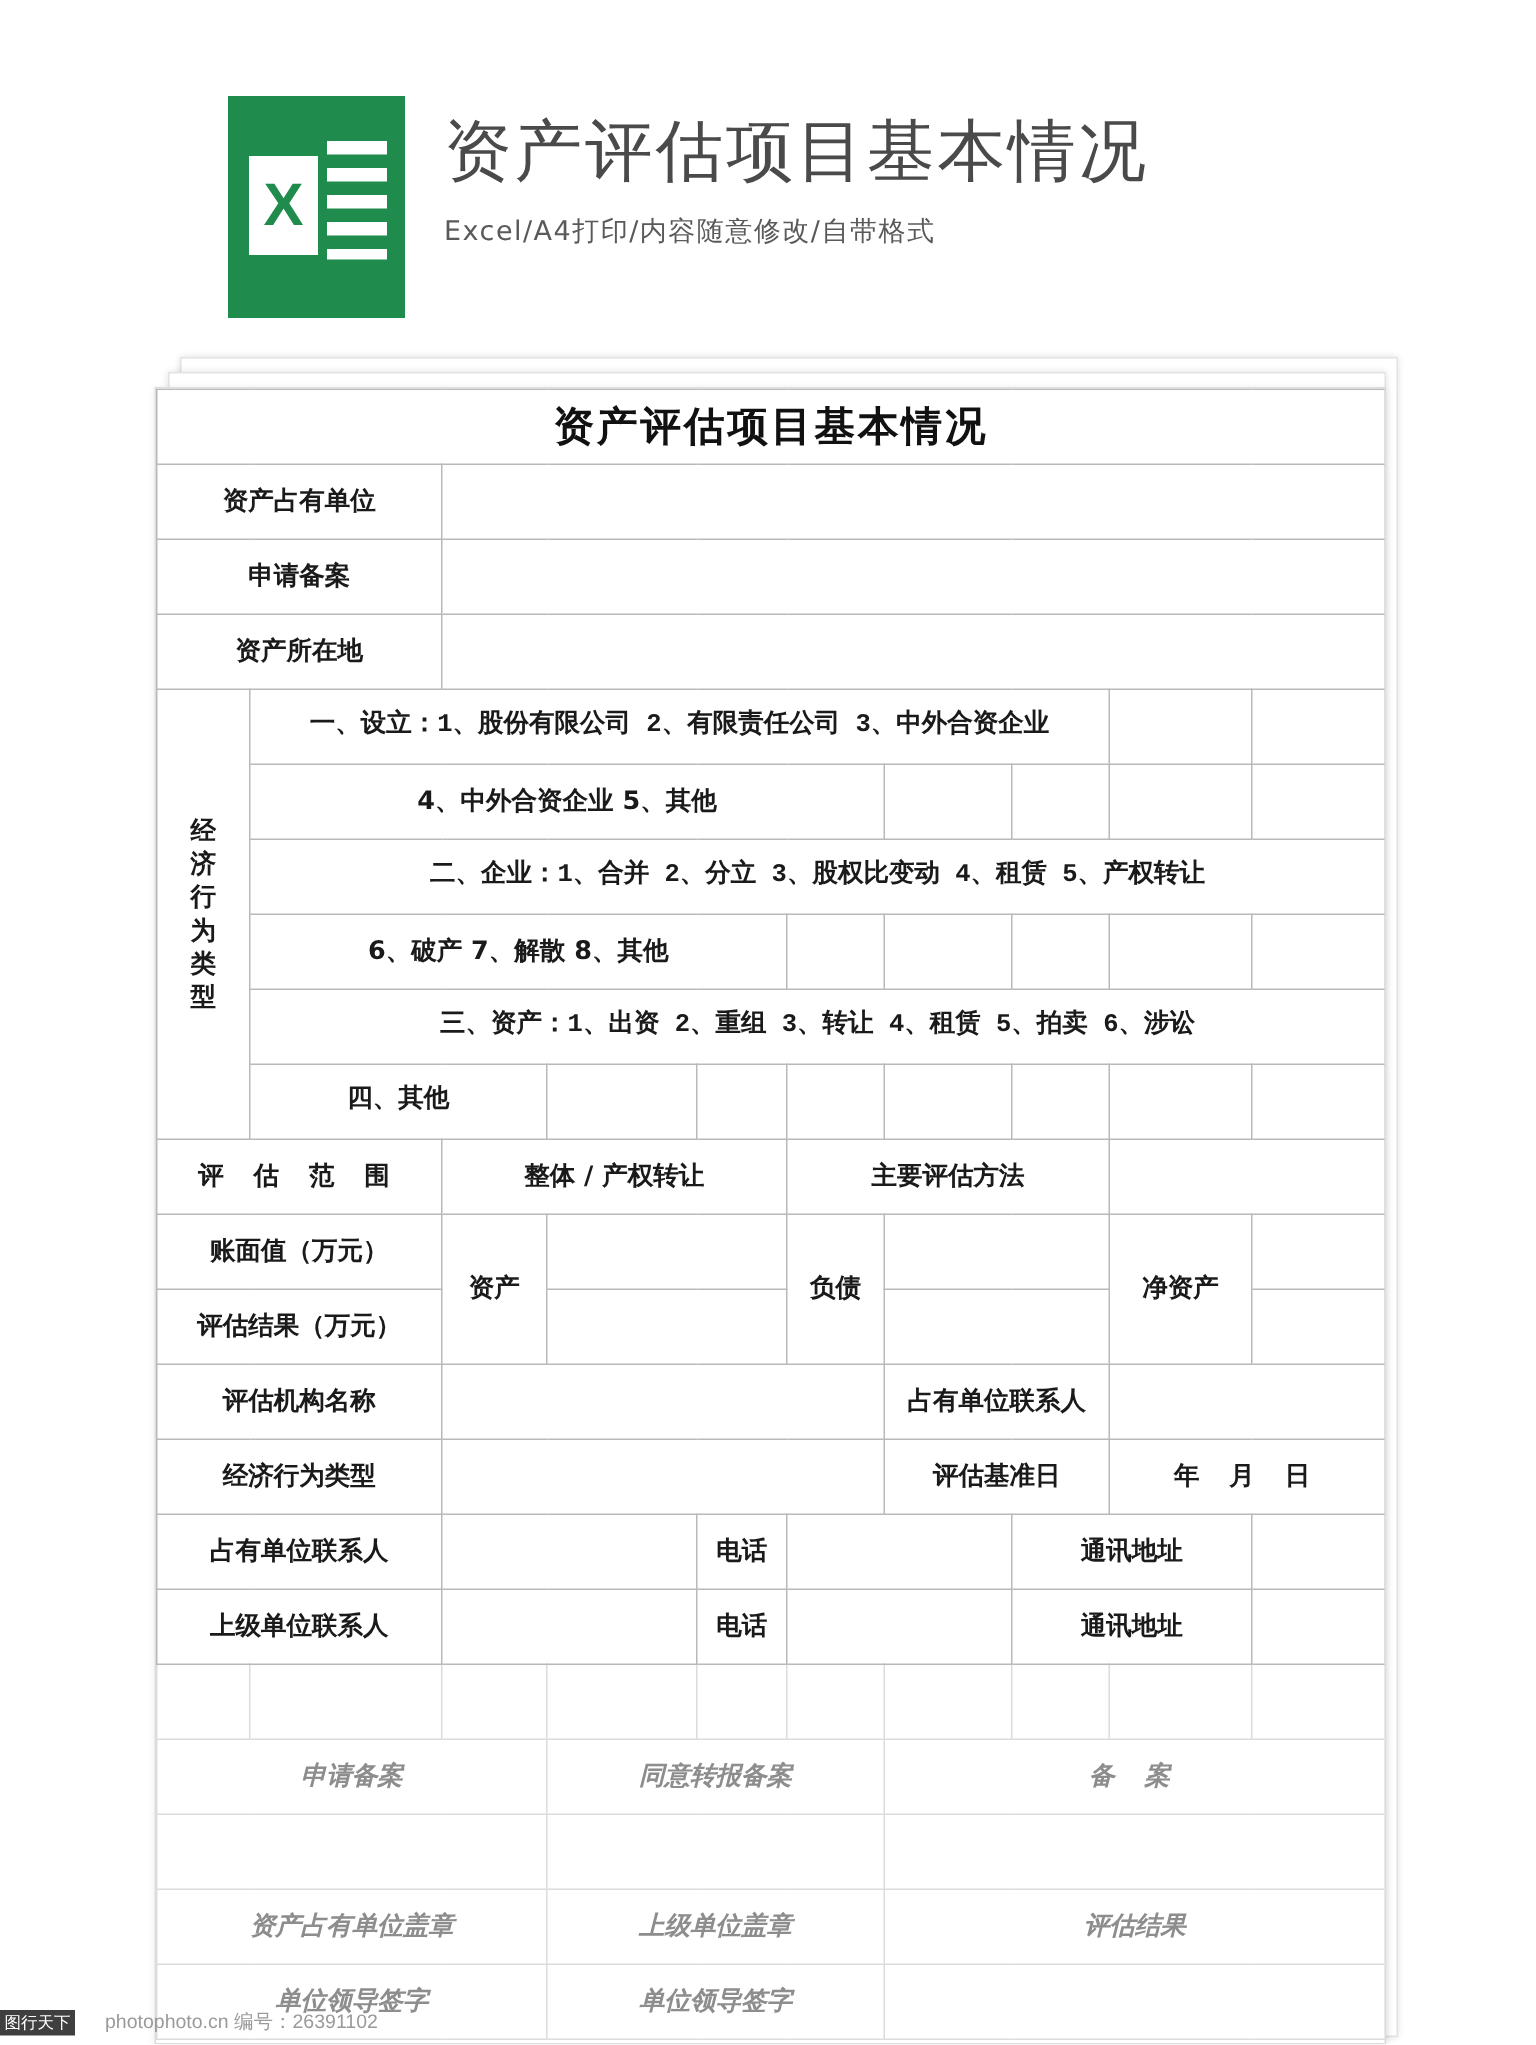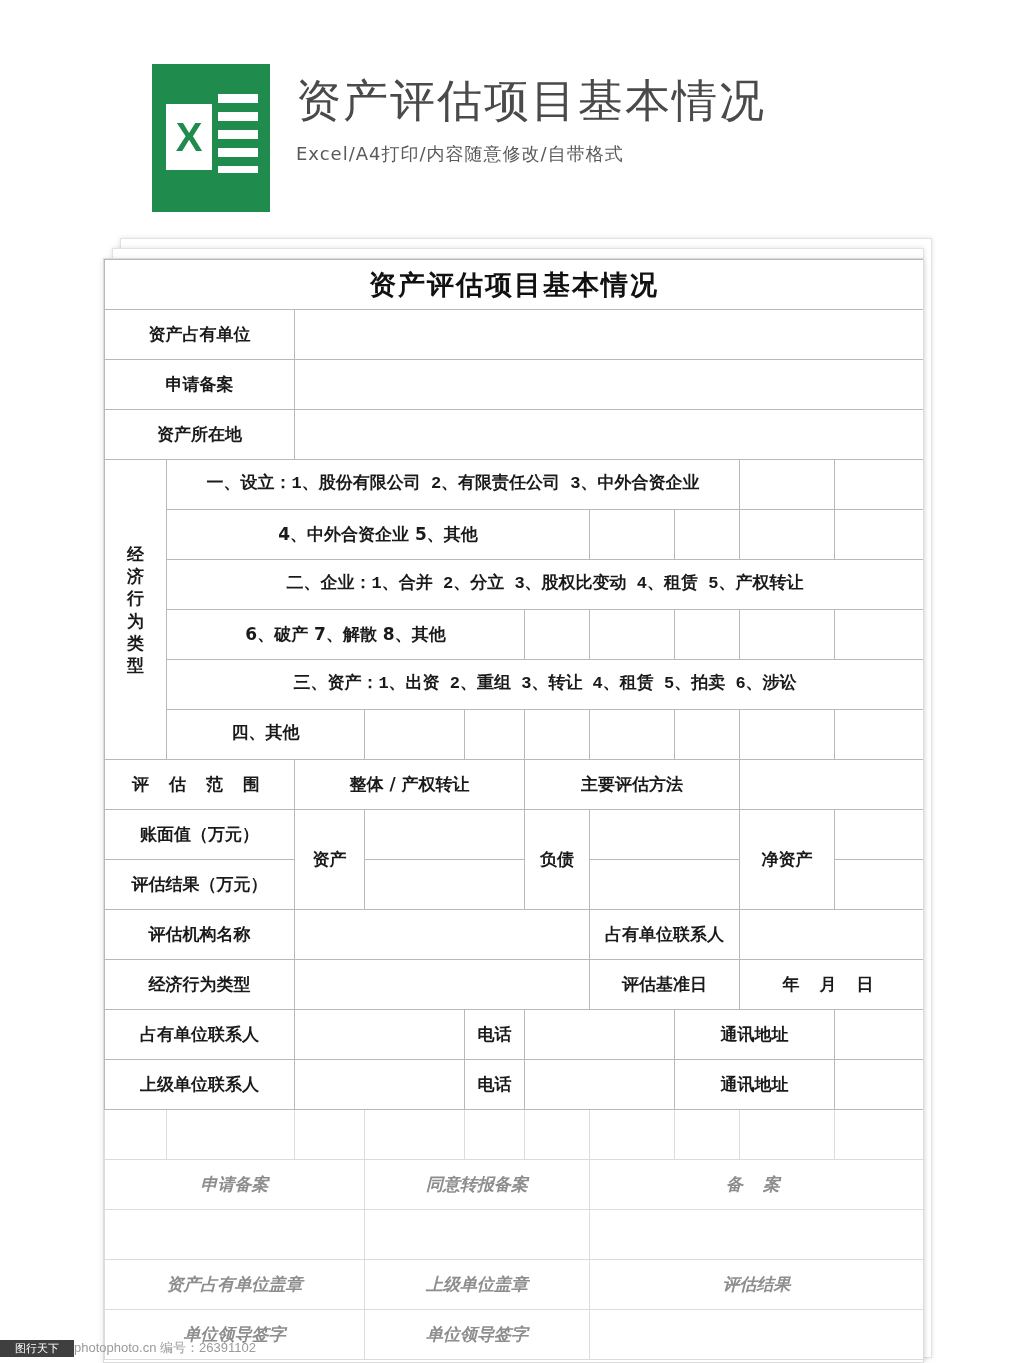--- a/index.html
+++ b/index.html
@@ -144,22 +144,22 @@
     color: #9a9a9a;
     font-family: "Liberation Sans", sans-serif;
     letter-spacing: 0px;
     white-space: nowrap;
     z-index: 40;
   }
   .wm-badge {
     display: inline-block;
     background: #3f3f3f;
     color: #ffffff;
-    padding: 1px 15px;
-    margin-right: 0;
+    padding: 1px 3px;
+    margin-right: 20px;
     font-size: 11px;
   }
 </style>
 </head>
 <body>
 
 <div id="page">
 
   <div class="header">
     <div class="xls-logo">

